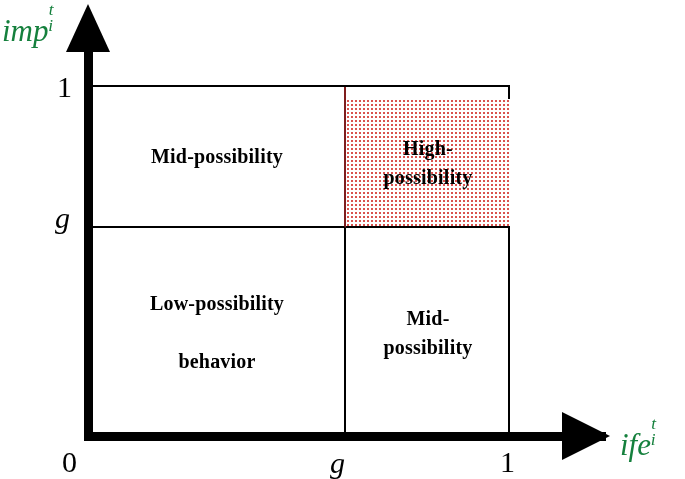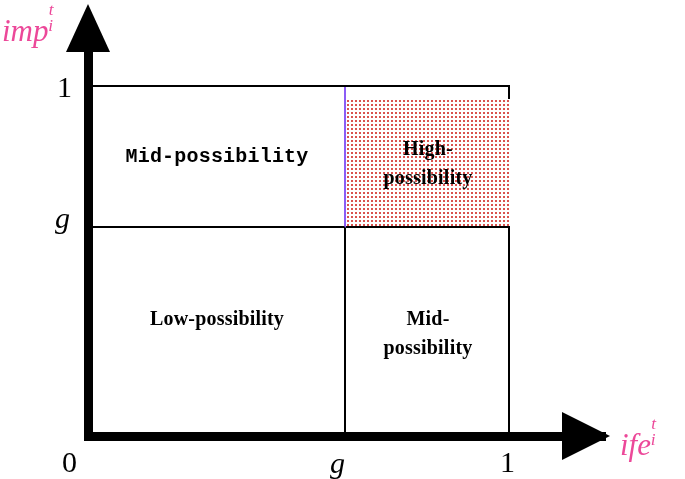--- a/index.html
+++ b/index.html
@@ -72,21 +72,21 @@
     display: flex;
     align-items: center;
     justify-content: center;
     text-align: center;
     font-weight: bold;
     font-size: 20px;
     line-height: 1.45;
     color: #000000;
     letter-spacing: 0.2px;
   }
-  #quadrant-mid-top-left   { border-right: 2px solid #8b5cf6; border-bottom: 2px solid #000; font-family: Liberation Mono, monospace; }
+  #quadrant-mid-top-left   { border-right: 2px solid #7f1d1d; border-bottom: 2px solid #000; }
   #quadrant-high          { border-bottom: 2px solid #000; margin-top: 12px; }
   #quadrant-low           { border-right: 2px solid #000; align-items: center; }
   #quadrant-mid-bottom-right { }
 
   
   #quadrant-high {
     background-color: #ffffff;
     background-image:
       radial-gradient(circle at 1px 1px, #d9534f 0.9px, rgba(217,83,79,0) 1.1px);
     background-size: 4px 4px;
@@ -107,21 +107,21 @@
   #tick-y-g { left: 55px; top: 203px; }
   #tick-x-0 { left: 62px; top: 447px; }
   #tick-x-g { left: 330px; top: 448px; }
   #tick-x-1 { left: 500px; top: 447px; }
 
   
   .axis-title {
     position: absolute;
     font-style: italic;
     font-size: 31px;
-    color: #ec4899;
+    color: #15803d;
     line-height: 1;
     white-space: nowrap;
   }
   #y-axis-title { left: 2px; top: 10px; }
   #x-axis-title { left: 620px; top: 424px; }
   .axis-title .subsup {
     display: inline-block;
     vertical-align: baseline;
     position: relative;
     width: 0.42em;
@@ -163,20 +163,21 @@
       <span class="q-label">
         <span>High-</span><br>
         <span>possibility</span>
       </span>
     </div>
 
     <div class="quadrant" id="quadrant-low">
       <span class="q-label">
         <span>Low-possibility</span><br>
         <br>
+        <span>behavior</span>
       </span>
     </div>
 
     <div class="quadrant" id="quadrant-mid-bottom-right">
       <span class="q-label">
         <span>Mid-</span><br>
         <span>possibility</span>
       </span>
     </div>
 

